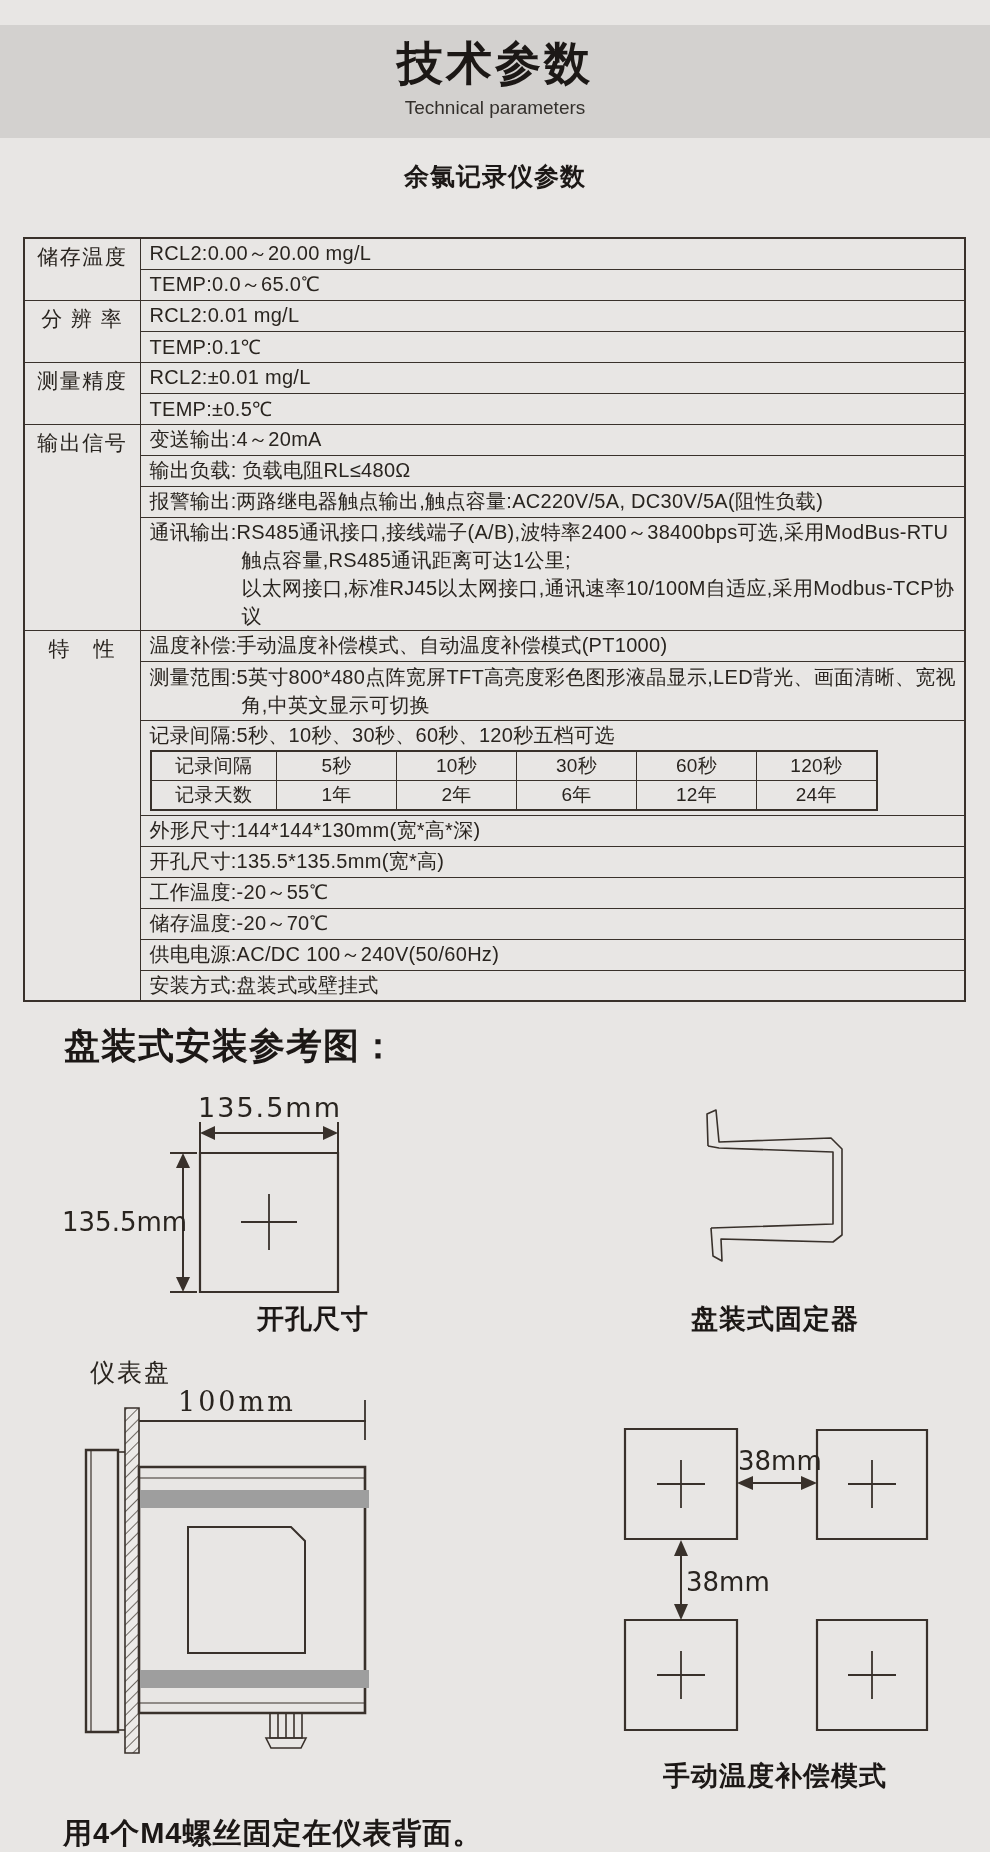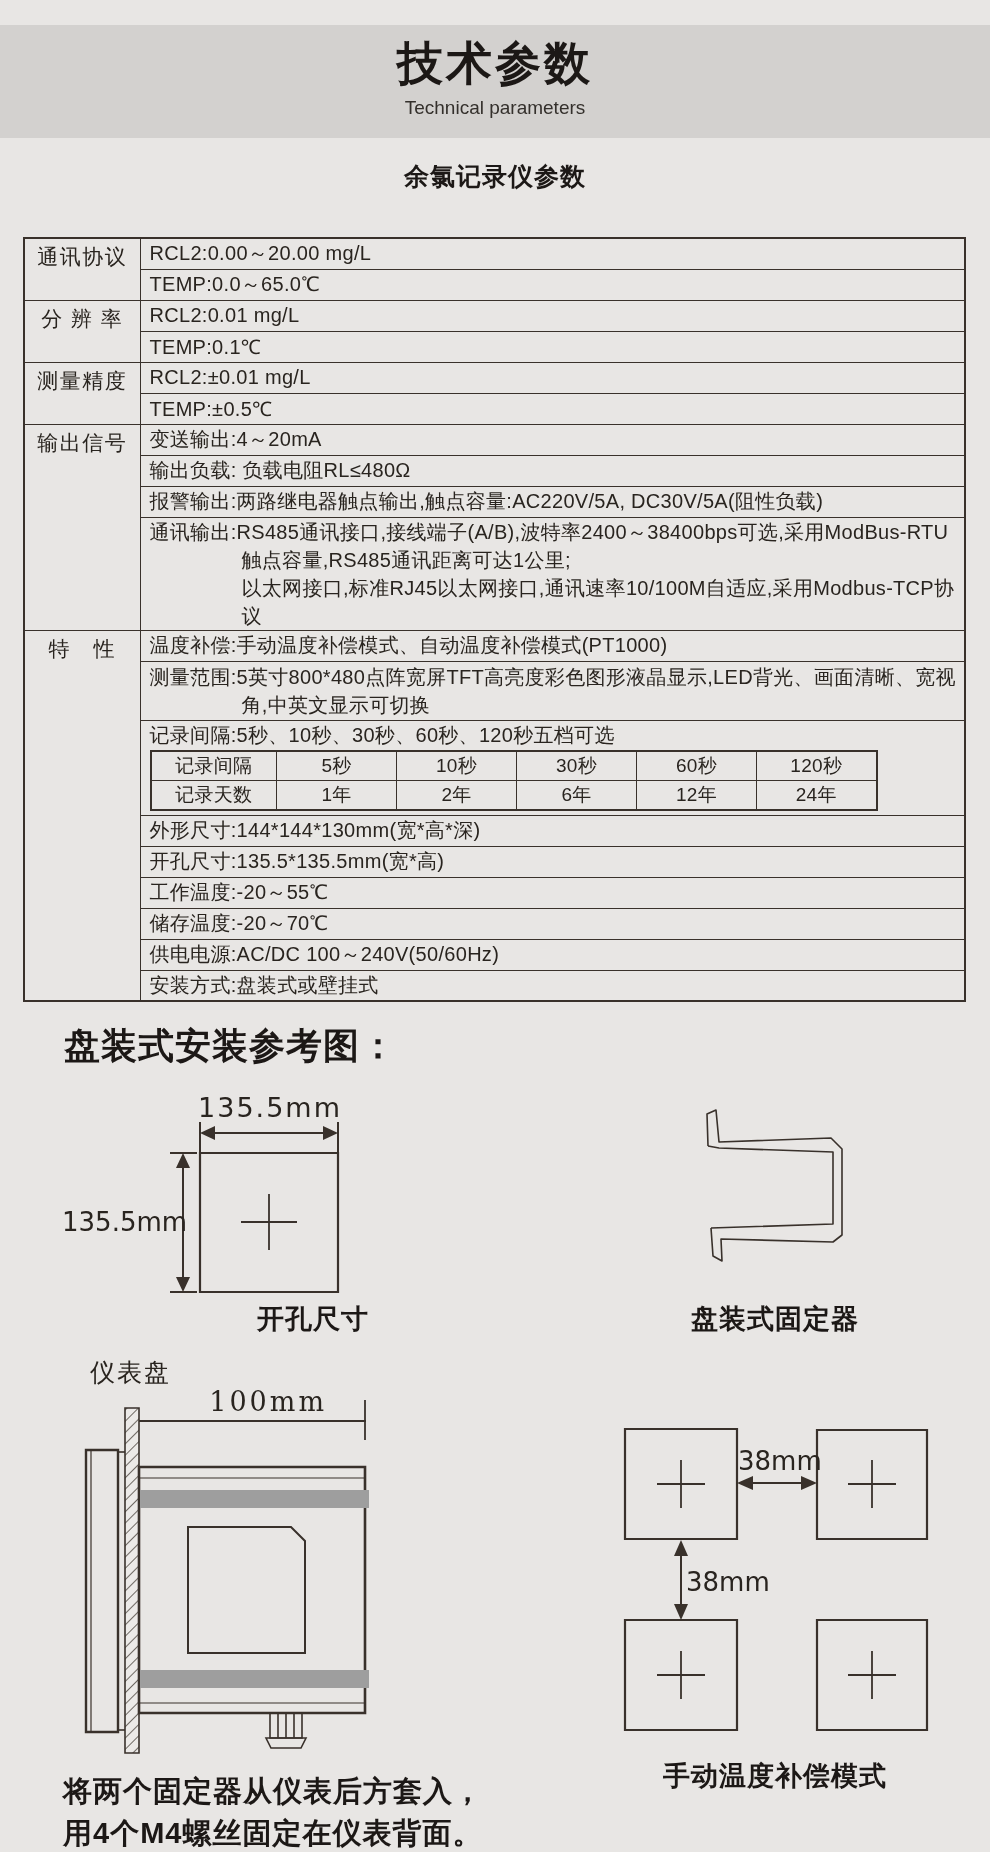--- a/index.html
+++ b/index.html
@@ -60,21 +60,21 @@
 
   <div class="table-title">余氯记录仪参数</div>
 
   <table class="spec">
     <colgroup>
         <col style="width:116px">
         <col>
       </colgroup>
     <tbody>
         <tr class="r30">
-      <td class="lbl" rowspan="2">通讯协议</td>
+      <td class="lbl" rowspan="2">储存温度</td>
       <td>RCL2:0.00～20.00 mg/L</td>
     </tr>
     <tr class="r30">
       <td>TEMP:0.0～65.0℃</td>
     </tr>
     <tr class="r30">
       <td class="lbl" rowspan="2">分 辨 率</td>
       <td>RCL2:0.01 mg/L</td>
     </tr>
     <tr class="r30">
@@ -197,21 +197,21 @@
 
   <svg style="left:695px;top:1108px;" width="155" height="160" viewBox="0 0 155 160">
     <g stroke="#39312b" stroke-width="1.6" fill="none" stroke-linejoin="round">
       <polyline points="13,38 12,6 21,2 24,34 136,30 147,41 147,127 138,134 26,131 27,153 18,148 16,120"></polyline>
       <polyline points="16,120 138,116 138,44 24,40 13,38"></polyline>
     </g>
   </svg>
   <div class="abs caption" style="left:680px;top:1301px;width:190px;text-align:center;">盘装式固定器</div>
 
   <div class="abs smalllabel" style="left:90px;top:1356px;">仪表盘</div>
-  <div class="abs dimlabel-serif" style="left:167px;top:1386px;width:160px;text-align:right;">100mm</div>
+  <div class="abs dimlabel-serif" style="left:178px;top:1386px;width:160px;text-align:left;">100mm</div>
   <svg style="left:60px;top:1350px;" width="320" height="410" viewBox="0 0 320 410">
     <defs>
       <pattern id="hatch" width="8" height="8" patternUnits="userSpaceOnUse" patternTransform="rotate(45)">
         <line x1="0" y1="0" x2="0" y2="8" stroke="#39312b" stroke-width="1.4"></line>
       </pattern>
     </defs>
 
     <g stroke="#39312b" fill="none">
       <line x1="68" y1="71" x2="306" y2="71" stroke-width="1.8"></line>
       <line x1="305" y1="50" x2="305" y2="90" stroke-width="1.8"></line>
@@ -268,16 +268,15 @@
       <polygon points="137,63 153,56 153,70"></polygon>
       <polygon points="217,63 201,56 201,70"></polygon>
       <polygon points="81,120 74,136 88,136"></polygon>
       <polygon points="81,200 74,184 88,184"></polygon>
     </g>
   </svg>
   <div class="abs dimlabel" style="left:738px;top:1446px;font-size:26px;">38mm</div>
   <div class="abs dimlabel" style="left:686px;top:1567px;font-size:26px;">38mm</div>
   <div class="abs caption" style="left:640px;top:1758px;width:270px;text-align:center;">手动温度补偿模式</div>
 
-  <div class="note-line" style="top:1772px;">将两个固定器从仪表后方套入，</div>
   <div class="note-line" style="top:1814px;">用4个M4螺丝固定在仪表背面。</div>
 
 </div>
 
 </body></html>

